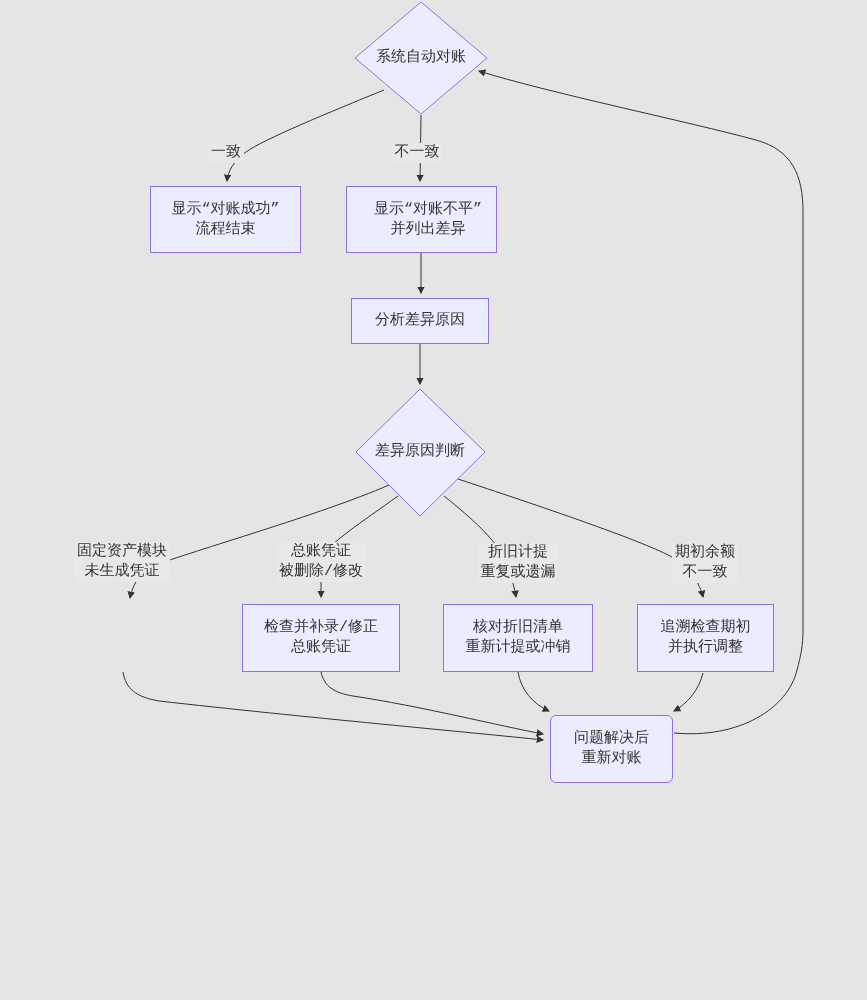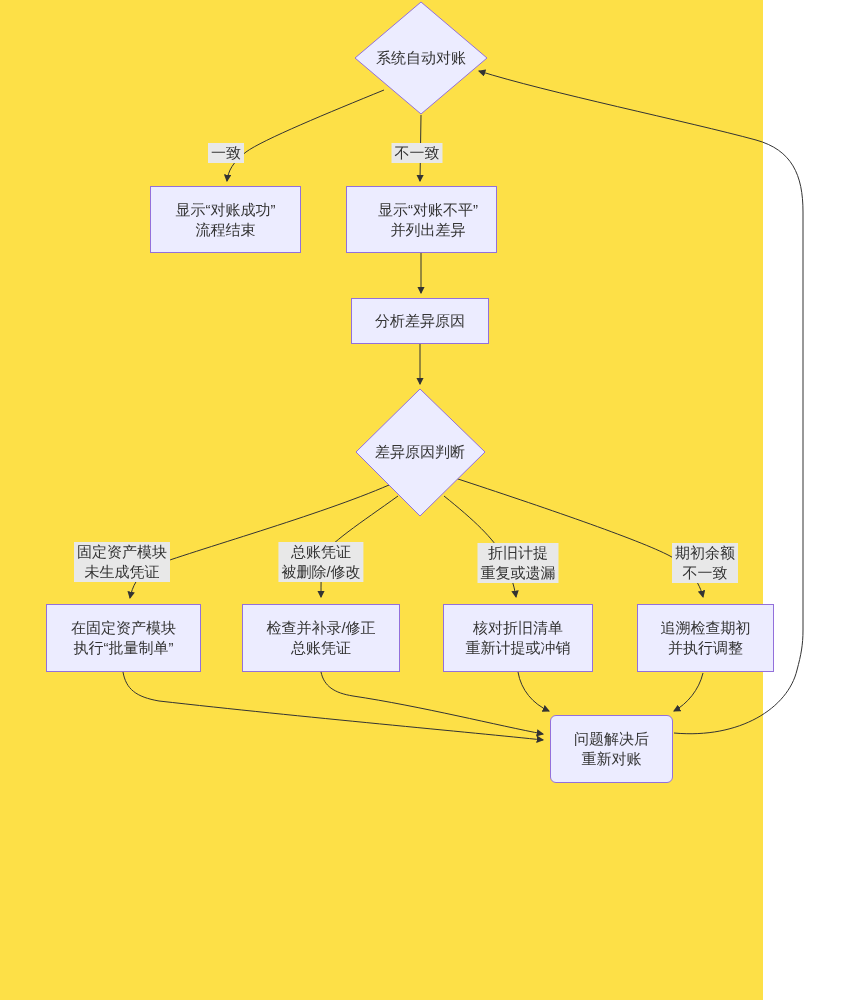--- a/index.html
+++ b/index.html
@@ -1,18 +1,18 @@
 <!DOCTYPE html>
 <html><head>
 <meta charset="utf-8">
 <style>
   html,body{margin:0;padding:0;background:#ffffff;}
   .canvas{
-    position:relative;width:763px;height:1000px;background:#fde047;
-    font-family:Liberation Sans, sans-serif;
+    position:relative;width:867px;height:1000px;background:#e5e5e5;
+    font-family:Liberation Mono, monospace;
     color:#333333;font-size:15px;line-height:20px;
   }
   .edges-svg{position:absolute;left:0;top:0;}
   .node{
     position:absolute;box-sizing:border-box;
     background:#ECECFF;border:1px solid #9370DB;
     display:flex;flex-direction:column;align-items:center;justify-content:center;
   }
   .node span{display:block;}
   .diamond-text{
@@ -87,24 +87,20 @@
 
   <div class="node" style="left:346px;top:186px;width:151px;height:67px;padding-left:13px;">
     <span>显示“对账不平”</span>
     <span>并列出差异</span>
   </div>
 
   <div class="node" style="left:351px;top:298px;width:138px;height:46px;">
     <span>分析差异原因</span>
   </div>
 
-  <div class="node" style="left:46px;top:604px;width:155px;height:68px;">
-    <span>在固定资产模块</span>
-    <span>执行“批量制单”</span>
-  </div>
 
   <div class="node" style="left:242px;top:604px;width:158px;height:68px;">
     <span>检查并补录/修正</span>
     <span>总账凭证</span>
   </div>
 
   <div class="node" style="left:443px;top:604px;width:150px;height:68px;">
     <span>核对折旧清单</span>
     <span>重新计提或冲销</span>
   </div>

